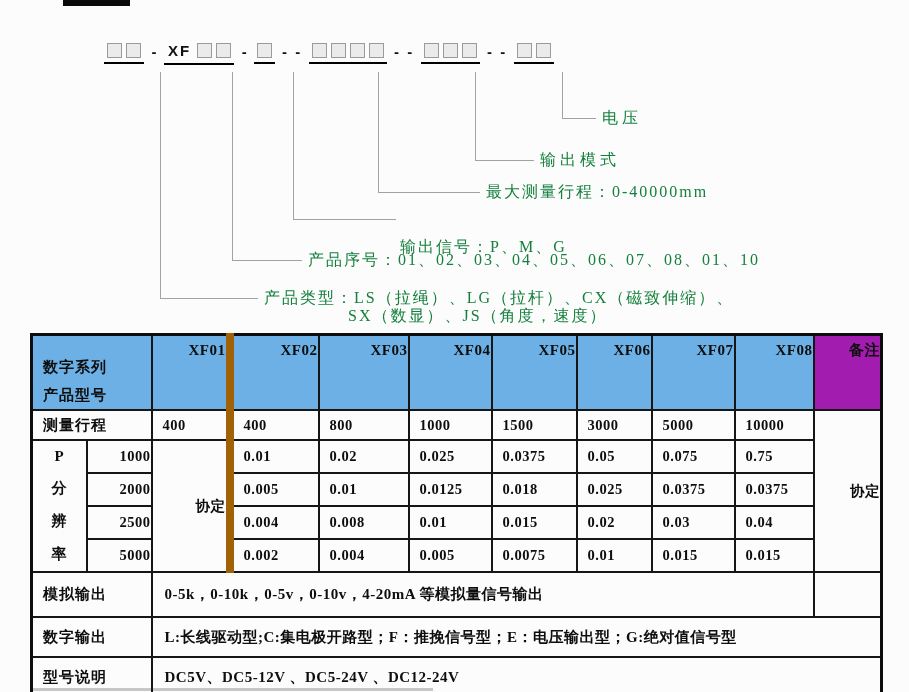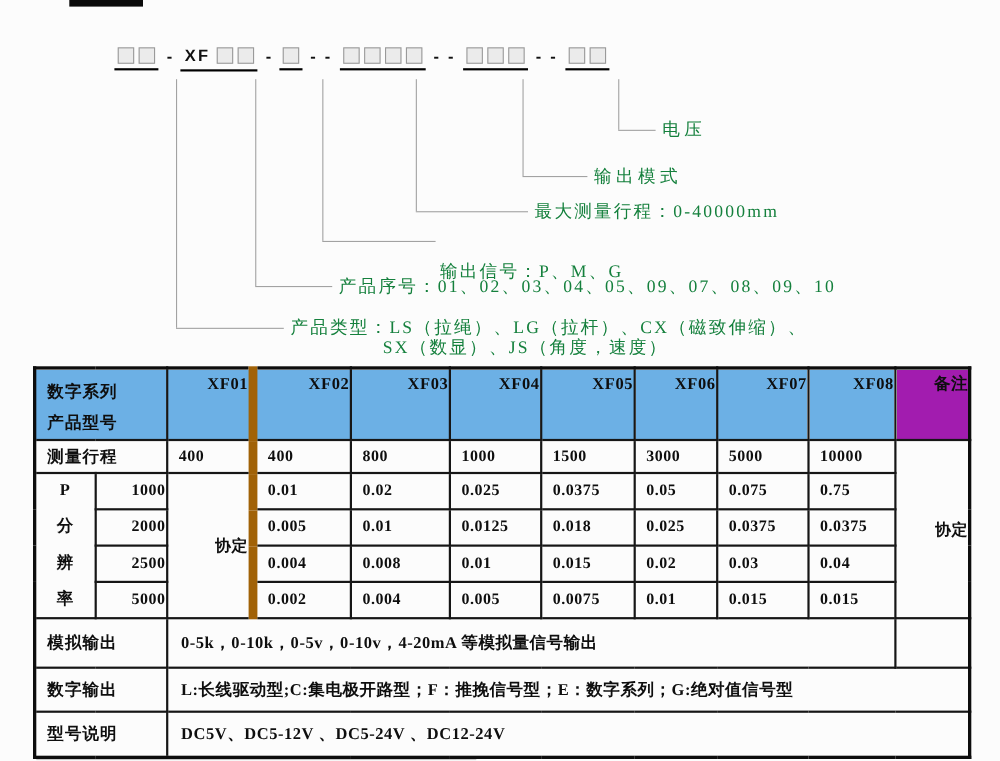--- a/index.html
+++ b/index.html
@@ -53,21 +53,21 @@
     font-family:"Liberation Serif","DejaVu Serif",serif;
   }
   td{
     border:2px solid #161616;padding:0 0 0 10px;
     font-size:14.5px;font-weight:bold;color:#0e0e0e;
     vertical-align:middle;overflow:hidden;box-sizing:border-box;
     letter-spacing:0.5px;
   }
   table{border:3px solid #0d0d0d;}
   td.blue{background:#6cb0e5;}
-  td.hdr{vertical-align:top;padding-top:7px;line-height:28px;font-size:15px;}
+  td.hdr{vertical-align:top;padding-top:17px;line-height:28px;font-size:15px;}
   td.ctr{text-align:right;padding:0;}
   td.thickL{border-left:8px solid #a16207;margin-top:40px;}
   td.vchars{padding:0;}
   .vchars-inner{
     display:flex;flex-direction:column;justify-content:space-around;
     align-items:center;height:100%;font-size:15px;
   }
   td.rowlabel{font-size:15px;letter-spacing:1px;}
   td.freetext{font-size:15px;letter-spacing:0.5px;padding-left:12px;}
   
@@ -125,21 +125,21 @@
       <div class="hline" style="left: 475px; top: 160px; width: 59px;"></div>
       <div class="callout-label" style="left: 540px; top: 150px; letter-spacing: 4px;">输出模式</div>
       <div class="vline" style="left: 378px; top: 72px; height: 120px;"></div>
       <div class="hline" style="left: 378px; top: 192px; width: 102px;"></div>
       <div class="callout-label" style="left: 486px; top: 182px; letter-spacing: 2px;">最大测量行程：0-40000mm</div>
       <div class="vline" style="left: 293px; top: 72px; height: 147px;"></div>
       <div class="hline" style="left: 293px; top: 219px; width: 103px;"></div>
       <div class="callout-label" style="left: 400px; top: 209px; letter-spacing: 2px; margin-top: 28px;">输出信号：P、M、G</div>
       <div class="vline" style="left: 232px; top: 72px; height: 188px;"></div>
       <div class="hline" style="left: 232px; top: 260px; width: 70px;"></div>
-      <div class="callout-label" style="left: 308px; top: 250px; letter-spacing: 2px;">产品序号：01、02、03、04、05、09、07、08、09、10</div>
+      <div class="callout-label" style="left: 308px; top: 250px; letter-spacing: 2px;">产品序号：01、02、03、04、05、06、07、08、01、10</div>
       <div class="vline" style="left: 160px; top: 72px; height: 226px;"></div>
       <div class="hline" style="left: 160px; top: 298px; width: 98px;"></div>
       <div class="callout-label" style="left: 264px; top: 288px; letter-spacing: 2px;">产品类型：LS（拉绳）、LG（拉杆）、CX（磁致伸缩）、</div>
       <div class="callout-label" style="left: 348px; top: 306px; letter-spacing: 2px;">SX（数显）、JS（角度，速度）</div>
     </div>
 
   <div id="spec-table-wrap">
     <table id="spec-table">
       <colgroup>
         <col style="width:55px">
@@ -233,21 +233,21 @@
             <td>0.015</td>
             <td>0.015</td>
           </tr>
           <tr style="height: 45px;">
             <td class="rowlabel" colspan="2">模拟输出</td>
             <td class="freetext" colspan="8">0-5k，0-10k，0-5v，0-10v，4-20mA 等模拟量信号输出</td>
             <td></td>
           </tr>
           <tr style="height: 40px;">
             <td class="rowlabel" colspan="2">数字输出</td>
-            <td class="freetext" colspan="9">L:长线驱动型;C:集电极开路型；F：推挽信号型；E：数字系列；G:绝对值信号型</td>
+            <td class="freetext" colspan="9">L:长线驱动型;C:集电极开路型；F：推挽信号型；E：电压输出型；G:绝对值信号型</td>
           </tr>
           <tr style="height: 41px;">
             <td class="rowlabel" colspan="2">型号说明</td>
             <td class="freetext" colspan="9">DC5V、DC5-12V 、DC5-24V 、DC12-24V</td>
           </tr>
         </tbody>
     </table>
   </div>
 </div>
 

